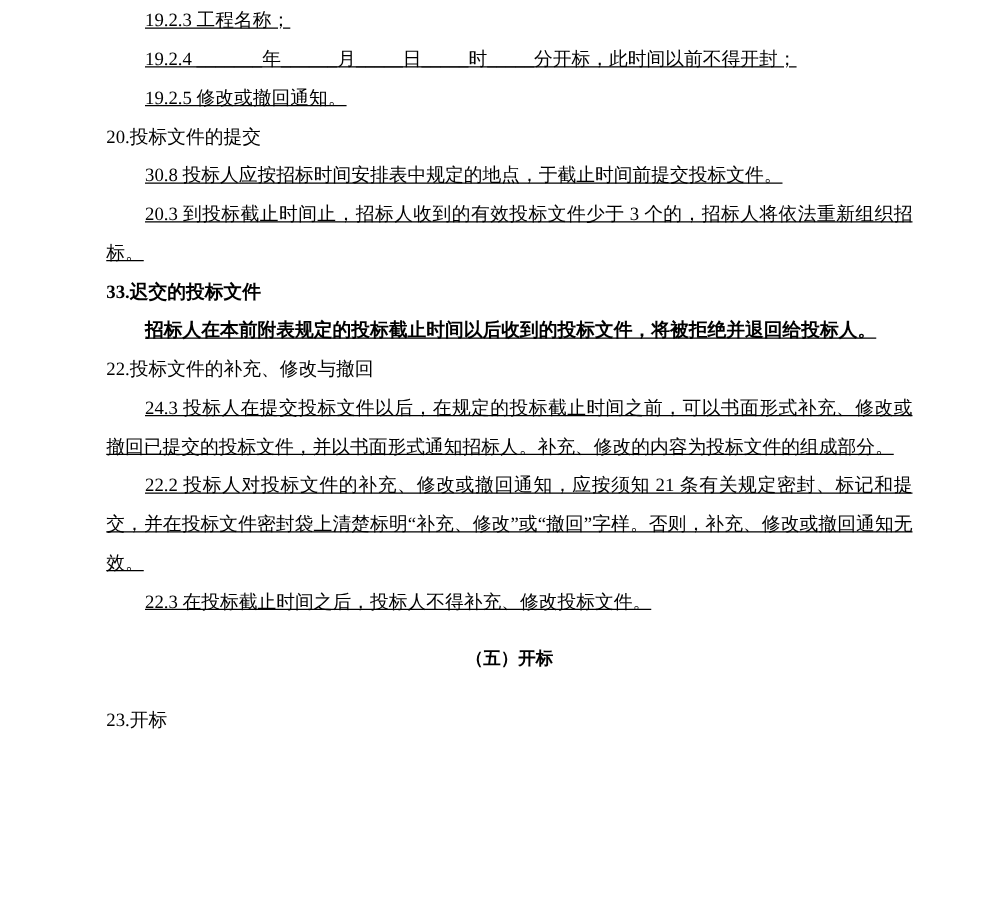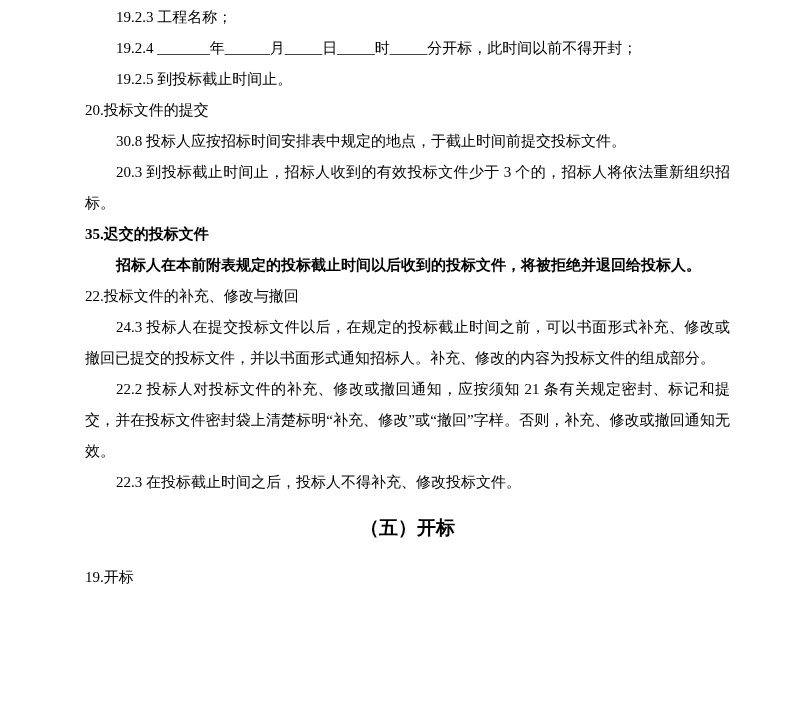--- a/index.html
+++ b/index.html
@@ -20,44 +20,45 @@
     line-height: 31px;
     text-align: justify;
     overflow: hidden;
   }
   .doc-page p {
     margin: 0;
     padding: 0;
   }
   .indent {
     text-indent: 31px;
+    text-decoration: underline;
   }
   .bold {
     font-weight: bold;
   }
   .chapter-heading {
     text-align: center;
     font-weight: bold;
-    font-size: 19px;
+    font-size: 14px;
     line-height: 31px;
     margin: 14px 0 19px 0 !important;
     text-indent: 0;
   }
 </style>
 </head>
 <body>
 
 <div class="doc-page">
   <p class="indent">19.2.3 工程名称；</p>
   <p class="indent">19.2.4 _______年______月_____日_____时_____分开标，此时间以前不得开封；</p>
-  <p class="indent">19.2.5 到投标截止时间止。</p>
+  <p class="indent">19.2.5 修改或撤回通知。</p>
   <p>20.投标文件的提交</p>
   <p class="indent">30.8 投标人应按招标时间安排表中规定的地点，于截止时间前提交投标文件。</p>
   <p class="indent">20.3 到投标截止时间止，招标人收到的有效投标文件少于 3 个的，招标人将依法重新组织招标。</p>
-  <p class="bold">35.迟交的投标文件</p>
+  <p class="bold">33.迟交的投标文件</p>
   <p class="indent bold">招标人在本前附表规定的投标截止时间以后收到的投标文件，将被拒绝并退回给投标人。</p>
   <p>22.投标文件的补充、修改与撤回</p>
   <p class="indent">24.3 投标人在提交投标文件以后，在规定的投标截止时间之前，可以书面形式补充、修改或撤回已提交的投标文件，并以书面形式通知招标人。补充、修改的内容为投标文件的组成部分。</p>
   <p class="indent">22.2 投标人对投标文件的补充、修改或撤回通知，应按须知 21 条有关规定密封、标记和提交，并在投标文件密封袋上清楚标明“补充、修改”或“撤回”字样。否则，补充、修改或撤回通知无效。</p>
   <p class="indent">22.3 在投标截止时间之后，投标人不得补充、修改投标文件。</p>
   <p class="chapter-heading">（五）开标</p>
-  <p>19.开标</p>
+  <p>23.开标</p>
 </div>
 
 </body></html>

